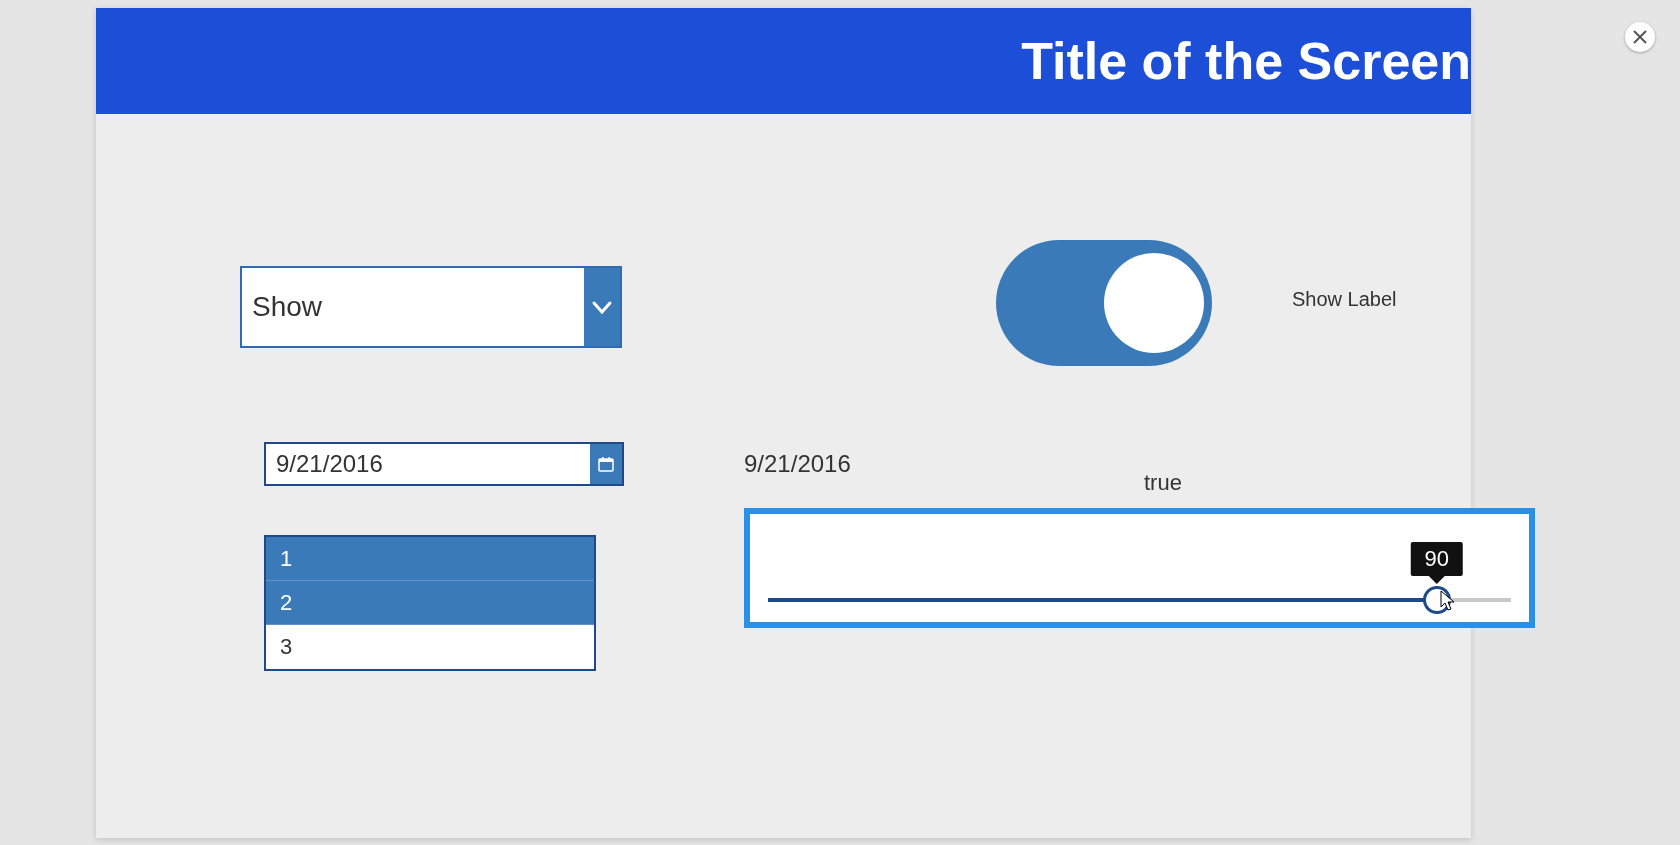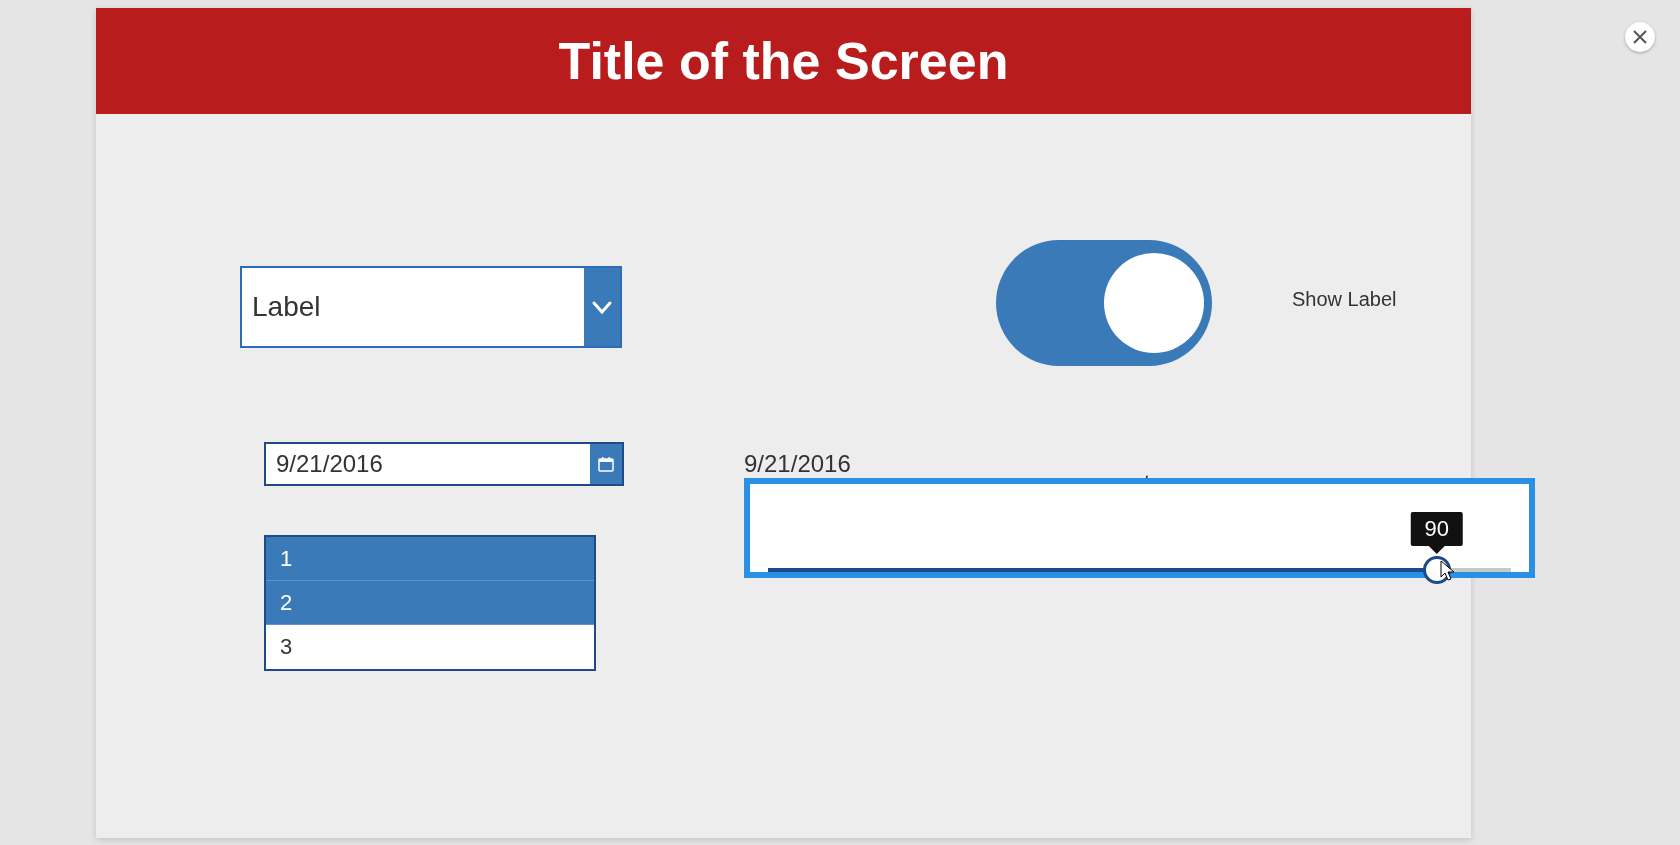--- a/index.html
+++ b/index.html
@@ -1,18 +1,18 @@
 <!DOCTYPE html>
 <html><head>
 <meta charset="utf-8">
 <style>
   html,body{margin:0;padding:0;width:1680px;height:845px;background:#e5e5e5;font-family:"Segoe UI",Arial,sans-serif;overflow:hidden}
   *{box-sizing:border-box}
   .panel{position:absolute;left:96px;top:8px;width:1375px;height:830px;background:#ededed;box-shadow:0 2px 6px rgba(0,0,0,.15)}
-  .header{height:106px;background:#b91c1c;display:flex;align-items:center;justify-content:center}
+  .header{height:106px;background:#1d4ed8;display:flex;align-items:center;justify-content:flex-end}
   .header h1{margin:0;color:#fff;font-size:52px;font-weight:700}
   .close-btn{position:absolute;right:25px;top:22px;width:30px;height:30px;border-radius:50%;background:#fff;display:flex;align-items:center;justify-content:center;box-shadow:0 1px 3px rgba(0,0,0,.3)}
   .close-btn svg{width:14px;height:14px;stroke:#555;stroke-width:2;fill:none}
 
   
   .dropdown{position:absolute;left:144px;top:258px;width:382px;height:82px;border:2px solid #2e6cb8;background:#fff;display:flex;align-items:center}
   .dropdown .dd-text{padding-left:10px;font-size:28px;color:#333;flex:1}
   .dropdown .dd-btn{width:36px;height:100%;background:#3a7ab8;display:flex;align-items:center;justify-content:center}
   .dropdown .dd-btn svg{width:24px;height:24px;stroke:#fff;stroke-width:3;fill:none;stroke-linecap:round}
 
@@ -30,21 +30,21 @@
   .date-echo{position:absolute;left:648px;top:442px;font-size:24px;color:#333}
   .true-echo{position:absolute;left:1048px;top:462px;font-size:22px;color:#333}
 
   
   .listbox{position:absolute;left:168px;top:527px;width:332px;border:2px solid #1e4a8a;background:#fff}
   .listbox .item{height:44px;padding-left:14px;font-size:22px;color:#333;display:flex;align-items:center;border-bottom:1px solid rgba(255,255,255,.2)}
   .listbox .item.sel{background:#3a7ab8;color:#fff}
   .listbox .item:last-child{border-bottom:none}
 
   
-  .slider-wrap{position:absolute;left:648px;top:470px;width:791px;height:100px;border:6px solid #2a8fe6;background:#fff}
+  .slider-wrap{position:absolute;left:648px;top:500px;width:791px;height:120px;border:6px solid #2a8fe6;background:#fff}
   .slider{position:absolute;left:18px;right:18px;top:84px;height:4px;background:#c8c8c8}
   .slider .fill{position:absolute;left:0;top:0;height:100%;background:#1e4a8a}
   .slider .thumb{position:absolute;top:50%;transform:translate(-50%,-50%);width:28px;height:28px;border-radius:50%;background:#fff;border:3px solid #1e4a8a}
   .slider .tip{position:absolute;top:-56px;transform:translateX(-50%);background:#111;color:#fff;font-size:22px;padding:4px 14px;border-radius:2px}
   .slider .tip::after{content:"";position:absolute;left:50%;top:100%;transform:translateX(-50%);border:8px solid transparent;border-top-color:#111}
   .cursor{position:absolute;width:18px;height:24px}
 </style>
 </head>
 <body>
 
@@ -53,21 +53,21 @@
       <path d="M1 1 L13 13 M13 1 L1 13"></path>
     </svg>
 </div>
 
 <div class="panel">
   <div class="header">
     <h1>Title of the Screen</h1>
   </div>
 
   <div class="dropdown">
-    <div class="dd-text">Label</div>
+    <div class="dd-text">Show</div>
     <div class="dd-btn">
       <svg viewBox="0 0 24 24">
           <path d="M4 8 L12 17 L20 8"></path>
         </svg>
     </div>
   </div>
 
   <div class="toggle">
     <div class="knob"></div>
   </div>

